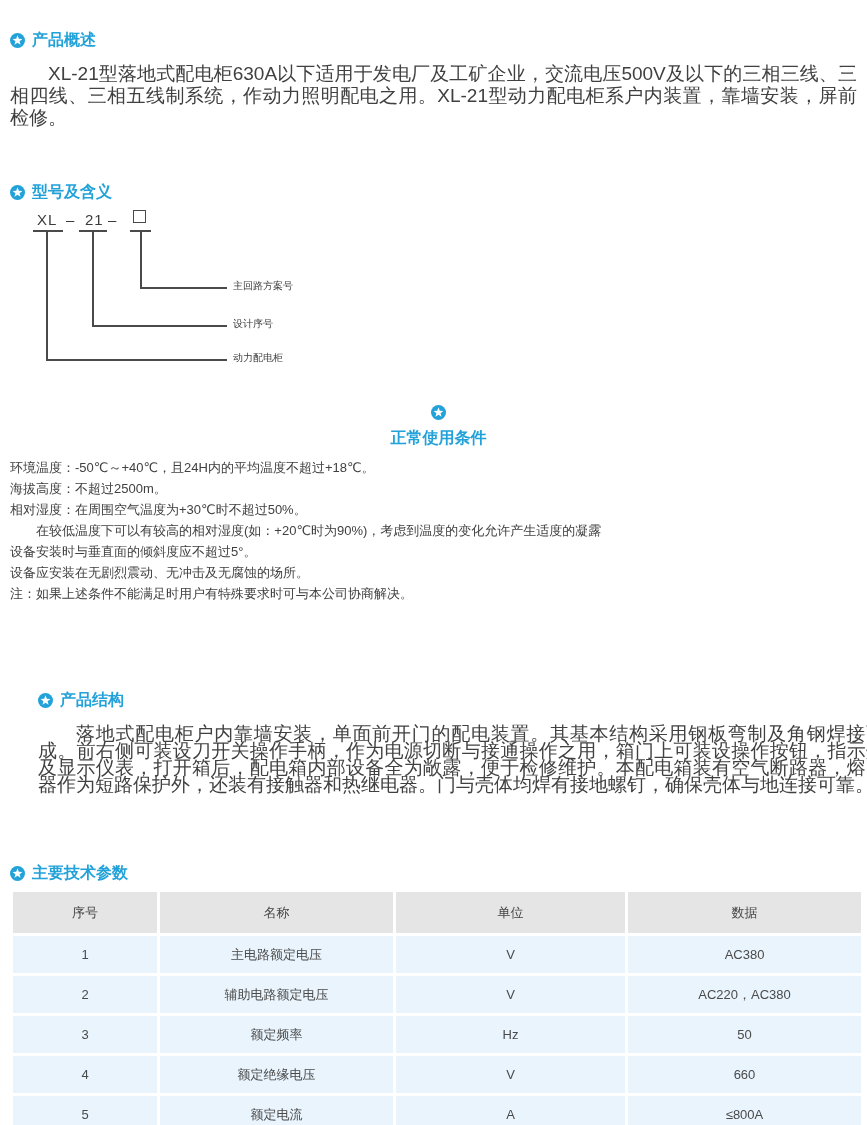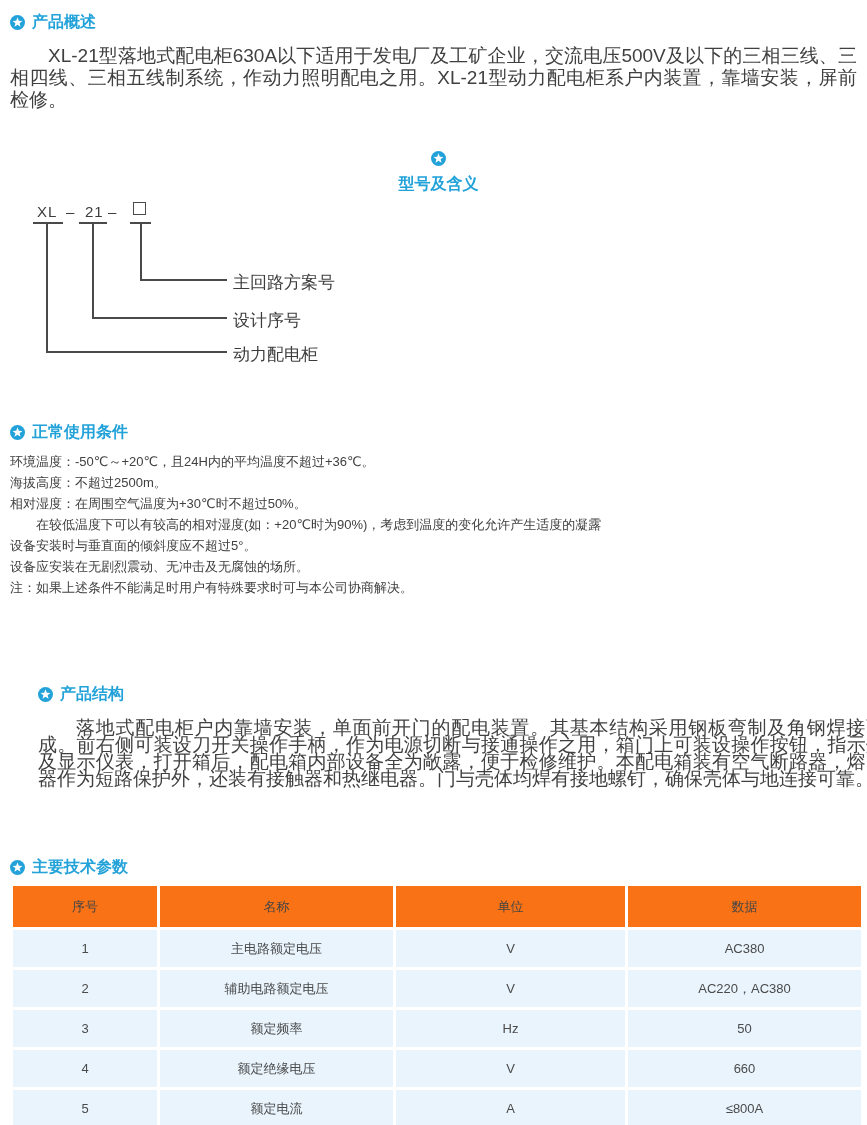--- a/index.html
+++ b/index.html
@@ -8,64 +8,64 @@
     width: 867px; height: 1125px; overflow: hidden;
     font-family: "Liberation Sans", "DejaVu Sans", sans-serif;
     color: #3f3f3f; position: relative;
   }
   .heading {
     display: flex; align-items: center; gap: 7px;
     padding-left: 10px; color: #22a2d9;
     font-size: 16px; font-weight: 600; line-height: 22px;
   }
   .heading .bullet { width: 15px; height: 15px; flex: 0 0 auto; display: inline-flex; }
-  .h-overview { padding-top: 11px; }
+  .h-overview { padding-top: 29px; }
   .para {
     margin: 12px 10px 0 10px; width: 847px;
     font-size: 19px; line-height: 22px; text-indent: 2em;
     color: #404040; text-align: justify;
   }
-  .h-model { margin-top: 40px; flex-direction: column; }
+  .h-model { margin-top: 52px; }
   .diagram { position: relative; height: 170px; margin-top: 4px; font-size: 15px; color: #3c3c3c; }
   .diagram .code { position: absolute; top: 4px; letter-spacing: 1px; }
   .code-xl   { left: 37px; }
   .dash-1    { left: 66px; }
   .code-21   { left: 85px; }
   .dash-2    { left: 108px; }
   .scheme-box { position: absolute; left: 133px; top: 3px; width: 13px; height: 13px; border: 1.5px solid #4a4a4a; background: #fff; }
   .dline { position: absolute; background: #4a4a4a; }
   .u1 { left: 33px;  top: 23px; width: 30px; height: 1.5px; }
   .u2 { left: 79px;  top: 23px; width: 28px; height: 1.5px; }
   .u3 { left: 130px; top: 23px; width: 21px; height: 1.5px; }
   .v1 { left: 46px;  top: 23px; width: 1.5px; height: 130px; }
   .v2 { left: 92px;  top: 23px; width: 1.5px; height: 96px;  }
   .v3 { left: 140px; top: 23px; width: 1.5px; height: 58px;  }
   .hl1 { left: 140px; top: 80px;  width: 87px;  height: 1.5px; }
   .hl2 { left: 92px;  top: 118px; width: 135px; height: 1.5px; }
   .hl3 { left: 46px;  top: 152px; width: 181px; height: 1.5px; }
-  .dlabel { position: absolute; left: 233px; font-size: 17px; color: #3c3c3c; white-space: nowrap; }
+  .dlabel { position: absolute; left: 233px; font-size: 10px; color: #3c3c3c; white-space: nowrap; }
   .dl1 { top: 72px; }
   .dl2 { top: 110px; }
   .dl3 { top: 144px; }
-  .h-conditions { margin-top: 52px; }
+  .h-conditions { margin-top: 28px; flex-direction: column; }
   .cond-lines { margin: 8px 10px 0 10px; font-size: 13px; line-height: 21px; color: #404040; }
   .cond-line.indent { padding-left: 2em; }
   .h-structure { margin-top: 85px; margin-left: 28px; }
   .para-structure { margin-top: 14px; line-height: 17px; margin-left: 38px; }
   .h-parameters { margin-top: 69px; text-align: center; }
   .ptable {
     margin: 8px 0 0 13px; width: 848px;
     display: grid; grid-template-columns: 144px 233px 229px 233px;
     gap: 3px; font-size: 13px; color: #4a4a4a;
   }
   .ptable .cell {
     display: flex; align-items: center; justify-content: center;
     background: #e9f4fd; height: 37px; text-align: center;
   }
-  .ptable .cell.th { background: #f97316; height: 41px; color: #454545; }
+  .ptable .cell.th { background: #e5e5e5; height: 41px; color: #454545; }
 </style>
 </head>
 <body>
 
 <div class="heading h-overview">
   <span class="bullet">
     <svg viewBox="0 0 15 15" width="15" height="15">
         <circle cx="7.5" cy="7.5" r="7.5" fill="#22a2d9"></circle>
         <polygon fill="#ffffff" points="7.5,2.3 8.79,5.72 12.45,5.89 9.59,8.18 10.56,11.71 7.5,9.7 4.44,11.71 5.41,8.18 2.55,5.89 6.21,5.72"></polygon>
       </svg>
@@ -107,21 +107,21 @@
 <div class="heading h-conditions">
   <span class="bullet">
     <svg viewBox="0 0 15 15" width="15" height="15">
         <circle cx="7.5" cy="7.5" r="7.5" fill="#22a2d9"></circle>
         <polygon fill="#ffffff" points="7.5,2.3 8.79,5.72 12.45,5.89 9.59,8.18 10.56,11.71 7.5,9.7 4.44,11.71 5.41,8.18 2.55,5.89 6.21,5.72"></polygon>
       </svg>
   </span>
   <span>正常使用条件</span>
 </div>
 <div class="cond-lines">
-  <div class="cond-line">环境温度：-50℃～+20℃，且24H内的平均温度不超过+36℃。</div>
+  <div class="cond-line">环境温度：-50℃～+40℃，且24H内的平均温度不超过+18℃。</div>
   <div class="cond-line">海拔高度：不超过2500m。</div>
   <div class="cond-line">相对湿度：在周围空气温度为+30℃时不超过50%。</div>
   <div class="cond-line indent">在较低温度下可以有较高的相对湿度(如：+20℃时为90%)，考虑到温度的变化允许产生适度的凝露</div>
   <div class="cond-line">设备安装时与垂直面的倾斜度应不超过5°。</div>
   <div class="cond-line">设备应安装在无剧烈震动、无冲击及无腐蚀的场所。</div>
   <div class="cond-line">注：如果上述条件不能满足时用户有特殊要求时可与本公司协商解决。</div>
 </div>
 
 <div class="heading h-structure">
   <span class="bullet">

